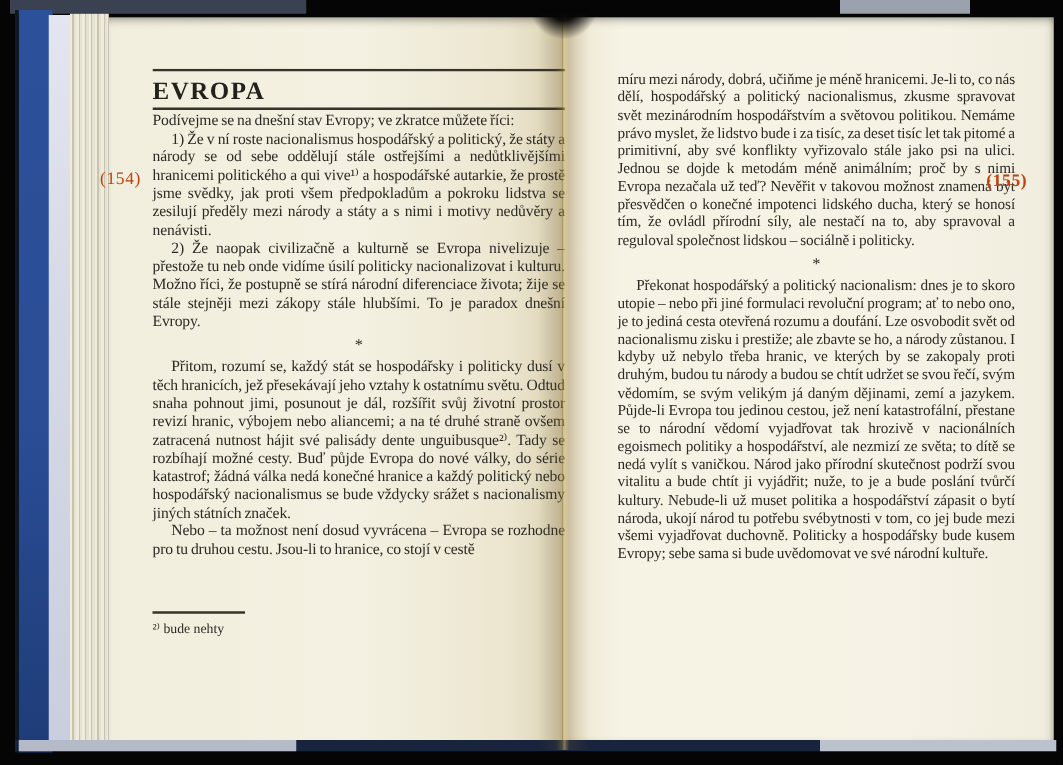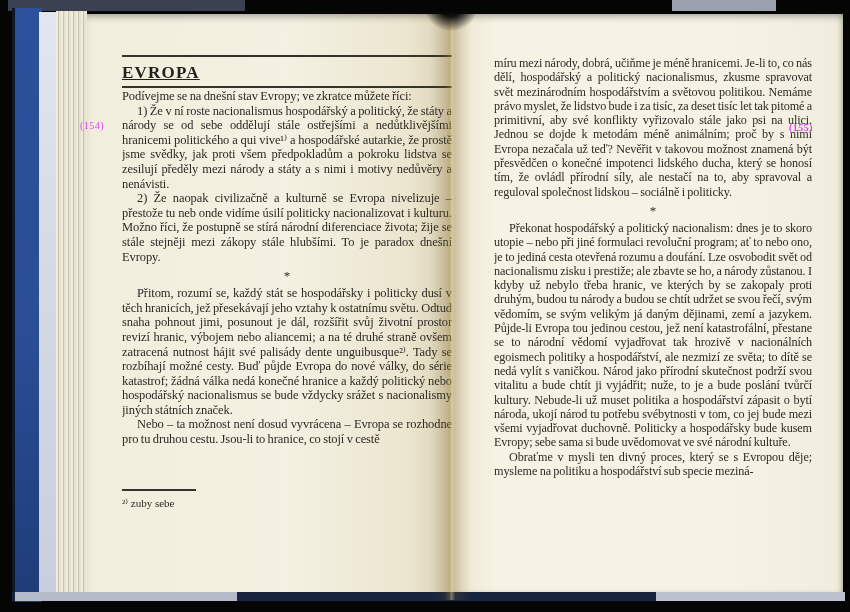--- a/index.html
+++ b/index.html
@@ -52,39 +52,39 @@
     position:absolute;left:415px;top:6px;width:72px;height:34px;pointer-events:none;z-index:6;
     background:radial-gradient(ellipse 50% 100% at 50% 0%,rgba(5,5,5,0.95) 30%,rgba(5,5,5,0) 75%);
   }
   
   .bottom-strip{position:absolute;left:12px;top:592px;width:833px;height:9px;background:#18243d;}
   .bstrip-seg{position:absolute;top:0;height:9px;}
   .bstrip-g1{left:3px;width:222px;background:#b4bac7;}
   .bstrip-g2{left:644px;width:189px;background:#bcc2cd;}
   
   .pgnum{
-    position:absolute;font-size:10px;color:#d946ef;letter-spacing:0.5px;z-index:4;
+    position:absolute;font-size:14px;color:#c2410c;letter-spacing:0.5px;z-index:4;margin-top:16px;
   }
   .pgnum-left{left:80px;top:120px;}
   .pgnum-right{left:789px;top:122px;font-weight:bold;}
   .lp-col{
     position:absolute;left:122px;top:55px;width:330px;height:442px;overflow:hidden;z-index:3;
     color:#2c2a25;font-size:12.5px;line-height:14.6px;
     text-align:justify;letter-spacing:-0.1px;word-spacing:-0.6px;
   }
   .rp-col{
     position:absolute;left:494px;top:56px;width:318px;height:470px;overflow:hidden;z-index:3;
     color:#2c2a25;font-size:12.2px;line-height:14.3px;
     text-align:justify;letter-spacing:-0.1px;word-spacing:-0.6px;
   }
   .head-rule{height:2px;background:#35332c;margin:0 0 1px 0;}
   .head-rule.bottom{margin-top:3px;}
   h1.chapter{
-    font-size:17px;font-weight:bold;letter-spacing:1.2px;color:#23211c;
-    margin:6px 0 2px 0;line-height:20px;text-decoration:underline;
+    font-size:20px;font-weight:bold;letter-spacing:1.2px;color:#23211c;
+    margin:6px 0 2px 0;line-height:20px;
   }
   .lp-col p, .rp-col p{margin:0;text-indent:15px;}
   p.noindent{text-indent:0;}
   p.first-para{font-family:Liberation Serif, serif;}
   .star-divider{
     text-align:center;font-size:13px;line-height:13px;color:#2c2a25;
     margin:5px 0 4px 0;text-indent:0;
   }
   .footnotes{position:absolute;left:122px;top:489px;width:200px;z-index:3;color:#2c2a25;}
   .fn-rule{width:74px;height:1.5px;background:#35332c;margin-bottom:5px;}
@@ -109,30 +109,29 @@
     <div class="head-rule bottom"></div>
     <p class="noindent first-para">Podívejme se na dnešní stav Evropy; ve zkratce můžete říci:</p>
     <p>1) Že v ní roste nacionalismus hospodářský a politický, že státy a národy se od sebe oddělují stále ostřejšími a nedůtklivějšími hranicemi politického a qui vive¹⁾ a hospodářské autarkie, že prostě jsme svědky, jak proti všem předpokladům a pokroku lidstva se zesilují předěly mezi národy a státy a s nimi i motivy nedůvěry a nenávisti.</p>
     <p>2) Že naopak civilizačně a kulturně se Evropa nivelizuje – přestože tu neb onde vidíme úsilí politicky nacionalizovat i kulturu. Možno říci, že postupně se stírá národní diferenciace života; žije se stále stejněji mezi zákopy stále hlubšími. To je paradox dnešní Evropy.</p>
     <div class="star-divider">*</div>
     <p>Přitom, rozumí se, každý stát se hospodářsky i politicky dusí v těch hranicích, jež přesekávají jeho vztahy k ostatnímu světu. Odtud snaha pohnout jimi, posunout je dál, rozšířit svůj životní prostor revizí hranic, výbojem nebo aliancemi; a na té druhé straně ovšem zatracená nutnost hájit své palisády dente unguibusque²⁾. Tady se rozbíhají možné cesty. Buď půjde Evropa do nové války, do série katastrof; žádná válka nedá konečné hranice a každý politický nebo hospodářský nacionalismus se bude vždycky srážet s nacionalismy jiných státních značek.</p>
     <p>Nebo – ta možnost není dosud vyvrácena – Evropa se rozhodne pro tu druhou cestu. Jsou-li to hranice, co stojí v cestě</p>
   </div>
   <div class="footnotes">
     <div class="fn-rule"></div>
-    <div class="fn-line">²⁾ zuby sebe</div>
+    <div class="fn-line">²⁾ bude nehty</div>
   </div>
 
   <div class="page page-right"></div>
   <div class="pgnum pgnum-right">(155)</div>
   <div class="rp-col">
     <p class="noindent">míru mezi národy, dobrá, učiňme je méně hranicemi. Je-li to, co nás dělí, hospodářský a politický nacionalismus, zkusme spravovat svět mezinárodním hospodářstvím a světovou politikou. Nemáme právo myslet, že lidstvo bude i za tisíc, za deset tisíc let tak pitomé a primitivní, aby své konflikty vyřizovalo stále jako psi na ulici. Jednou se dojde k metodám méně animálním; proč by s nimi Evropa nezačala už teď? Nevěřit v takovou možnost znamená být přesvědčen o konečné impotenci lidského ducha, který se honosí tím, že ovládl přírodní síly, ale nestačí na to, aby spravoval a reguloval společnost lidskou – sociálně i politicky.</p>
     <div class="star-divider">*</div>
     <p>Překonat hospodářský a politický nacionalism: dnes je to skoro utopie – nebo při jiné formulaci revoluční program; ať to nebo ono, je to jediná cesta otevřená rozumu a doufání. Lze osvobodit svět od nacionalismu zisku i prestiže; ale zbavte se ho, a národy zůstanou. I kdyby už nebylo třeba hranic, ve kterých by se zakopaly proti druhým, budou tu národy a budou se chtít udržet se svou řečí, svým vědomím, se svým velikým já daným dějinami, zemí a jazykem. Půjde-li Evropa tou jedinou cestou, jež není katastrofální, přestane se to národní vědomí vyjadřovat tak hrozivě v nacionálních egoismech politiky a hospodářství, ale nezmizí ze světa; to dítě se nedá vylít s vaničkou. Národ jako přírodní skutečnost podrží svou vitalitu a bude chtít ji vyjádřit; nuže, to je a bude poslání tvůrčí kultury. Nebude-li už muset politika a hospodářství zápasit o bytí národa, ukojí národ tu potřebu svébytnosti v tom, co jej bude mezi všemi vyjadřovat duchovně. Politicky a hospodářsky bude kusem Evropy; sebe sama si bude uvědomovat ve své národní kultuře.</p>
-    <p>Obraťme v mysli ten divný proces, který se s Evropou děje; mysleme na politiku a hospodářství sub specie meziná-</p>
   </div>
 
   <div class="gutter-fold"></div>
   <div class="gutter-top-shadow"></div>
 
   <div class="bottom-strip">
     <div class="bstrip-seg bstrip-g1"></div>
     <div class="bstrip-seg bstrip-g2"></div>
   </div>
 

